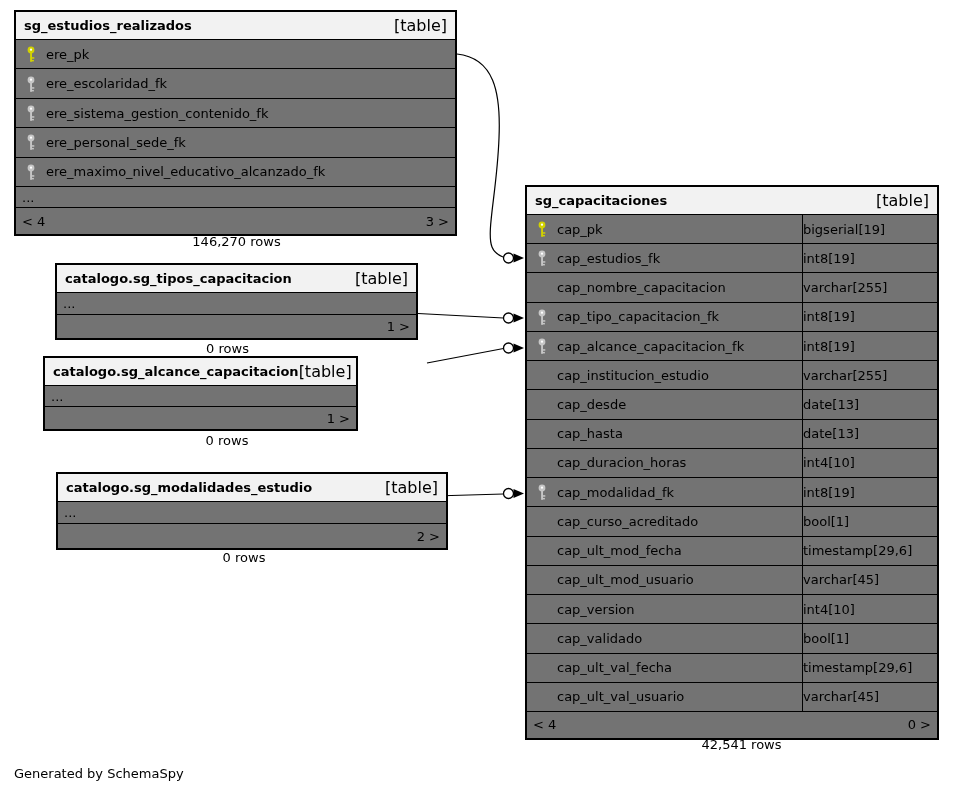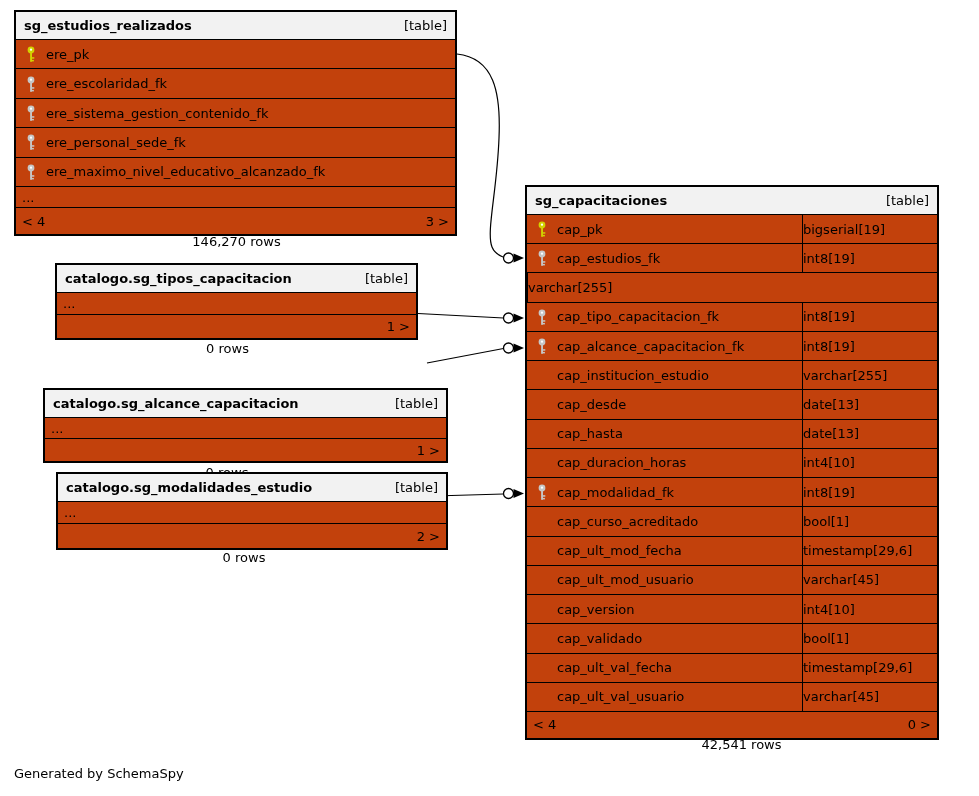--- a/index.html
+++ b/index.html
@@ -4,31 +4,31 @@
 <style>
   html,body { margin:0; padding:0; background:#ffffff; }
   .canvas {
     position:relative; width:979px; height:796px; background:#ffffff;
     font-family:"DejaVu Sans","Liberation Sans",sans-serif;
     font-size:13px; color:#000;
   }
   svg.edges { position:absolute; left:0; top:0; width:979px; height:796px; pointer-events:none; }
 
   .tbl {
-    position:absolute; box-sizing:border-box; background:#c2410c;
+    position:absolute; box-sizing:border-box; background:#737373;
     border:2px solid #000; display:flex; flex-direction:column;
   }
   .hdr {
     flex:none; height:28px; box-sizing:border-box;
     background:var(--hdrbg,#f2f2f2); border-bottom:1px solid #000;
     display:flex; align-items:center; justify-content:space-between;
     padding:0 8px; white-space:nowrap;
   }
   .hdr .title { font-weight:bold; font-size:13px; }
-  .hdr .tag   { font-size:13px; }
+  .hdr .tag   { font-size:16px; }
 
   .row {
     flex:1; min-height:0; box-sizing:border-box; border-bottom:1px solid #000;
     display:flex; align-items:stretch; white-space:nowrap;
   }
   .namecell { flex:1; min-width:0; display:flex; align-items:center; padding-left:10px; }
   .keyslot  { flex:none; width:20px; display:flex; align-items:center; }
   .typecell {
     flex:none; width:135px; box-sizing:border-box; border-left:1px solid #000;
     display:flex; align-items:center; padding-left:0;
@@ -158,21 +158,21 @@
       <span class="tag">[table]</span>
     </div>
     <div class="elliprow grow">...</div>
     <div class="tfoot" style="height:23px;">
       <div class="fcell left" style="width:101px;"></div>
       <div class="fcell mid" style="width:139px;">0 rows</div>
       <div class="fcell right">1 &gt;</div>
     </div>
   </div>
 
-  <div class="tbl" style="left:43px; top:388px; width:405px; height:75px;text-align:right;">
+  <div class="tbl" style="left:43px; top:356px; width:315px; height:75px;text-align:right;">
     <div class="hdr">
       <span class="title">catalogo.sg_alcance_capacitacion</span>
       <span class="tag">[table]</span>
     </div>
     <div class="elliprow grow">...</div>
     <div class="tfoot" style="height:22px;">
       <div class="fcell left" style="width:108px;"></div>
       <div class="fcell mid" style="width:148px;">0 rows</div>
       <div class="fcell right">1 &gt;</div>
     </div>
@@ -213,20 +213,24 @@
         <span class="keyslot">
             <svg class="key fk" width="10" height="16" viewBox="0 0 10 16">
               <use href="#keyshape"></use>
             </svg>
           </span>
         <span>cap_estudios_fk</span>
       </div>
       <div class="typecell">int8[19]</div>
     </div>
     <div class="row">
+      <div class="namecell">
+        <span class="keyslot"></span>
+        <span>cap_nombre_capacitacion</span>
+      </div>
       <div class="typecell">varchar[255]</div>
     </div>
     <div class="row">
       <div class="namecell">
         <span class="keyslot">
             <svg class="key fk" width="10" height="16" viewBox="0 0 10 16">
               <use href="#keyshape"></use>
             </svg>
           </span>
         <span>cap_tipo_capacitacion_fk</span>

